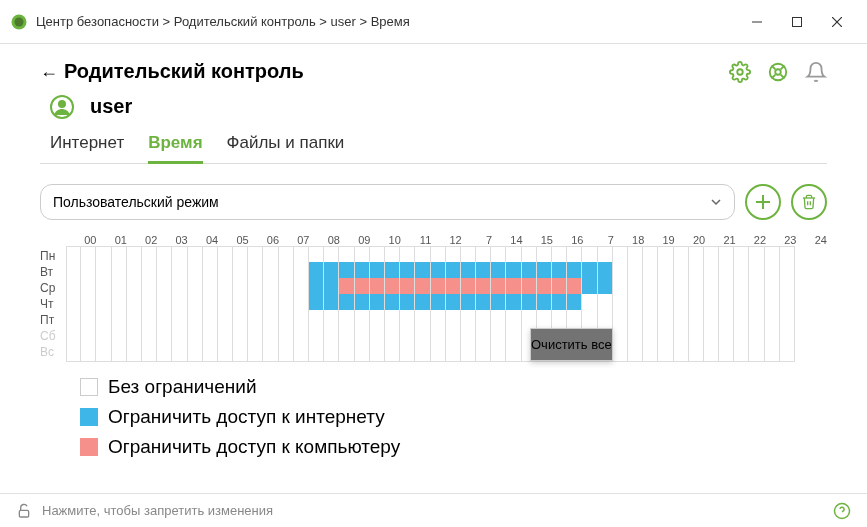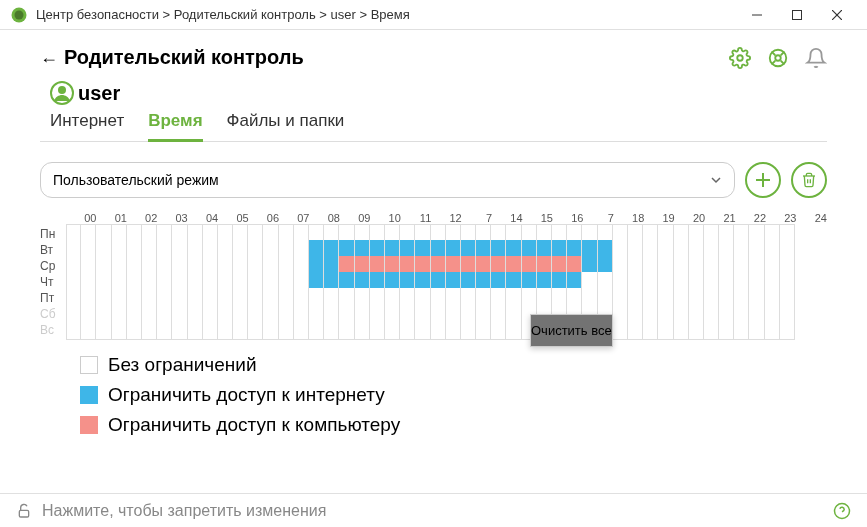--- a/index.html
+++ b/index.html
@@ -1,30 +1,30 @@
 <!DOCTYPE html>
 <html><head>
 <meta charset="utf-8">
 <style>
 * { margin: 0; padding: 0; box-sizing: border-box; font-family: Arial, sans-serif; }
 body { background: #fff; width: 867px; height: 527px; overflow: hidden; position: relative; }
-.titlebar { height: 30px; display: flex; align-items: center; padding: 0 10px; border-bottom: 1px solid #e0e0e0; }
+.titlebar { height: 44px; display: flex; align-items: center; padding: 0 10px; border-bottom: 1px solid #e0e0e0; }
 .titlebar-logo { width: 18px; height: 18px; margin-right: 8px; }
 .titlebar-text { font-size: 13px; color: #333; flex: 1; }
 .titlebar-btns { display: flex; gap: 0; }
 .win-btn { width: 40px; height: 28px; display: flex; align-items: center; justify-content: center; cursor: pointer; }
 .content { padding: 16px 40px 0 40px; position: relative; }
 .header-row { display: flex; align-items: center; justify-content: space-between; margin-bottom: 12px; }
 .back-title { display: flex; align-items: center; gap: 6px; }
 .back-arrow { font-size: 18px; cursor: pointer; }
 .page-title { font-size: 20px; font-weight: bold; }
 .header-icons { display: flex; gap: 16px; }
 .header-icon { width: 22px; height: 22px; cursor: pointer; color: #6db33f; }
 .header-icon.gray { color: #999; }
-.user-row { display: flex; align-items: center; gap: 4px; padding-left: 10px; }
+.user-row { display: flex; align-items: flex-start; gap: 16px; margin-bottom: 8px; padding-left: 10px; }
 .user-avatar { width: 24px; height: 24px; }
 .user-name { font-size: 20px; font-weight: bold; }
 .tabs { display: flex; gap: 24px; border-bottom: 1px solid #ddd; margin-bottom: 20px; padding-left: 10px; }
 .tab { padding: 6px 0 10px 0; font-size: 17px; cursor: pointer; color: #333; position: relative; }
 .tab.active { color: #6db33f; font-weight: bold; }
 .tab.active::after { content: ''; position: absolute; bottom: -1px; left: 0; right: 0; height: 3px; background: #6db33f; }
 .mode-row { display: flex; align-items: center; gap: 10px; margin-bottom: 14px; }
 .mode-select { flex: 1; height: 36px; border: 1px solid #ccc; border-radius: 12px; padding: 0 12px; font-size: 14px; background: #fff; cursor: pointer; display: flex; align-items: center; justify-content: space-between; }
 .circ-btn { width: 36px; height: 36px; border: 2px solid #6db33f; border-radius: 50%; display: flex; align-items: center; justify-content: center; cursor: pointer; color: #6db33f; }
 .schedule { margin-bottom: 16px; }
@@ -37,21 +37,21 @@
 .cell { width: 15.2px; height: 20px; border: 1px solid #ddd; border-left: none; border-top: none; cursor: pointer; background: #fff; }
 .cell.first-col { border-left: 1px solid #ddd; }
 .cell.blue { background: #3eb6e8; }
 .cell.red { background: #f5918a; }
 .grid-row:first-of-type .cell { border-top: 1px solid #ddd; }
 .legend { padding-left: 40px; }
 .legend-item { display: flex; align-items: center; gap: 10px; margin-bottom: 8px; font-size: 19px; }
 .legend-sw { width: 18px; height: 18px; border: 1px solid #ccc; }
 .legend-sw.blue { background: #3eb6e8; border-color: #3eb6e8; }
 .legend-sw.red { background: #f5918a; border-color: #f5918a; }
-.footer { position: absolute; bottom: 0; left: 0; right: 0; height: 34px; border-top: 1px solid #e0e0e0; display: flex; align-items: center; padding: 0 16px; font-size: 16px; color: #888; }
+.footer { position: absolute; bottom: 0; left: 0; right: 0; height: 34px; border-top: 1px solid #e0e0e0; display: flex; align-items: center; padding: 0 16px; font-size: 13px; color: #888; }
 .lock-icon { width: 16px; height: 16px; margin-right: 10px; }
 .help-icon { margin-left: auto; width: 18px; height: 18px; color: #6db33f; cursor: pointer; }
 .context-menu { position: absolute; background: #737373; border: 1px solid #ccc; box-shadow: 0 2px 6px rgba(0,0,0,0.2); padding: 8px 0; font-size: 13px; cursor: pointer; z-index: 10; }
 </style>
 </head>
 <body>
 
 <div class="titlebar">
   <svg class="titlebar-logo" viewBox="0 0 24 24">
       <circle cx="12" cy="12" r="10" fill="#6db33f"></circle>

